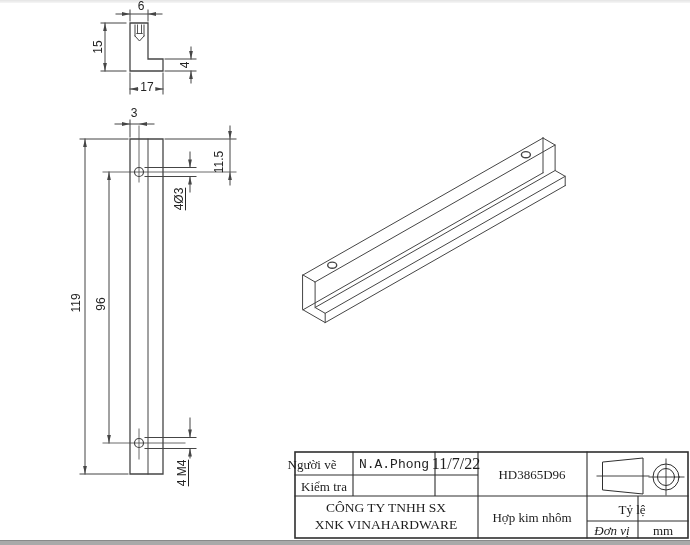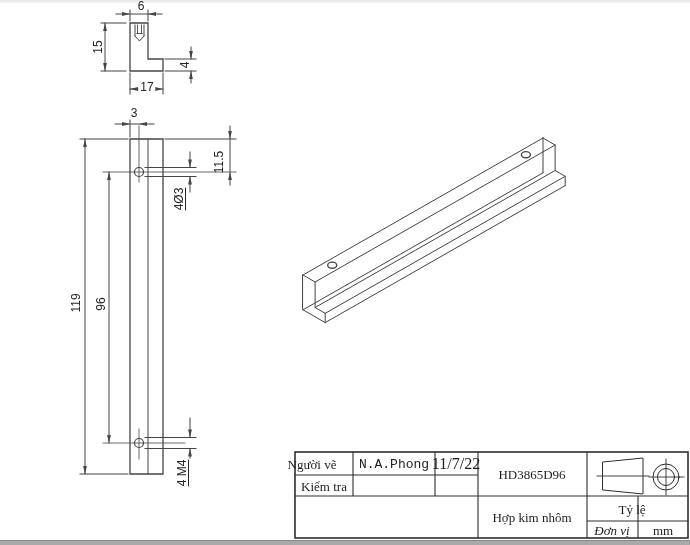--- a/index.html
+++ b/index.html
@@ -135,20 +135,22 @@
   <div class="lbl-rot" style="left:101px;top:304px;">96</div>
   <div class="lbl-rot underlined" style="left:182px;top:473px;">4 M4</div>
 
   <div class="tb" style="left:312px;top:464px;">Người vẽ</div>
   <div class="tb" style="left:394px;top:464px;font-family:Liberation Mono, monospace;">N.A.Phong</div>
   <div class="tb tb-sm" style="left:456px;top:464px;">11/7/22</div>
   <div class="tb" style="left:324px;top:486px;">Kiểm tra</div>
   <div class="tb" style="left:532px;top:474px;">HD3865D96</div>
 
   <div class="tb tb-company" style="left:386px;top:516px;">
+    <div>CÔNG TY TNHH SX</div>
+    <div>XNK VINAHARDWARE</div>
   </div>
 
   <div class="tb" style="left:532px;top:517px;">Hợp kim nhôm</div>
   <div class="tb" style="left:632px;top:509px;">Tỷ lệ</div>
   <div class="tb" style="left:663px;top:509px;margin-left:38px;">1:1</div>
   <div class="tb" style="left:612px;top:530px;font-style:italic;">Đơn vị</div>
   <div class="tb" style="left:663px;top:530px;">mm</div>
 
   <div class="bottom-strip"></div>
 </div>

